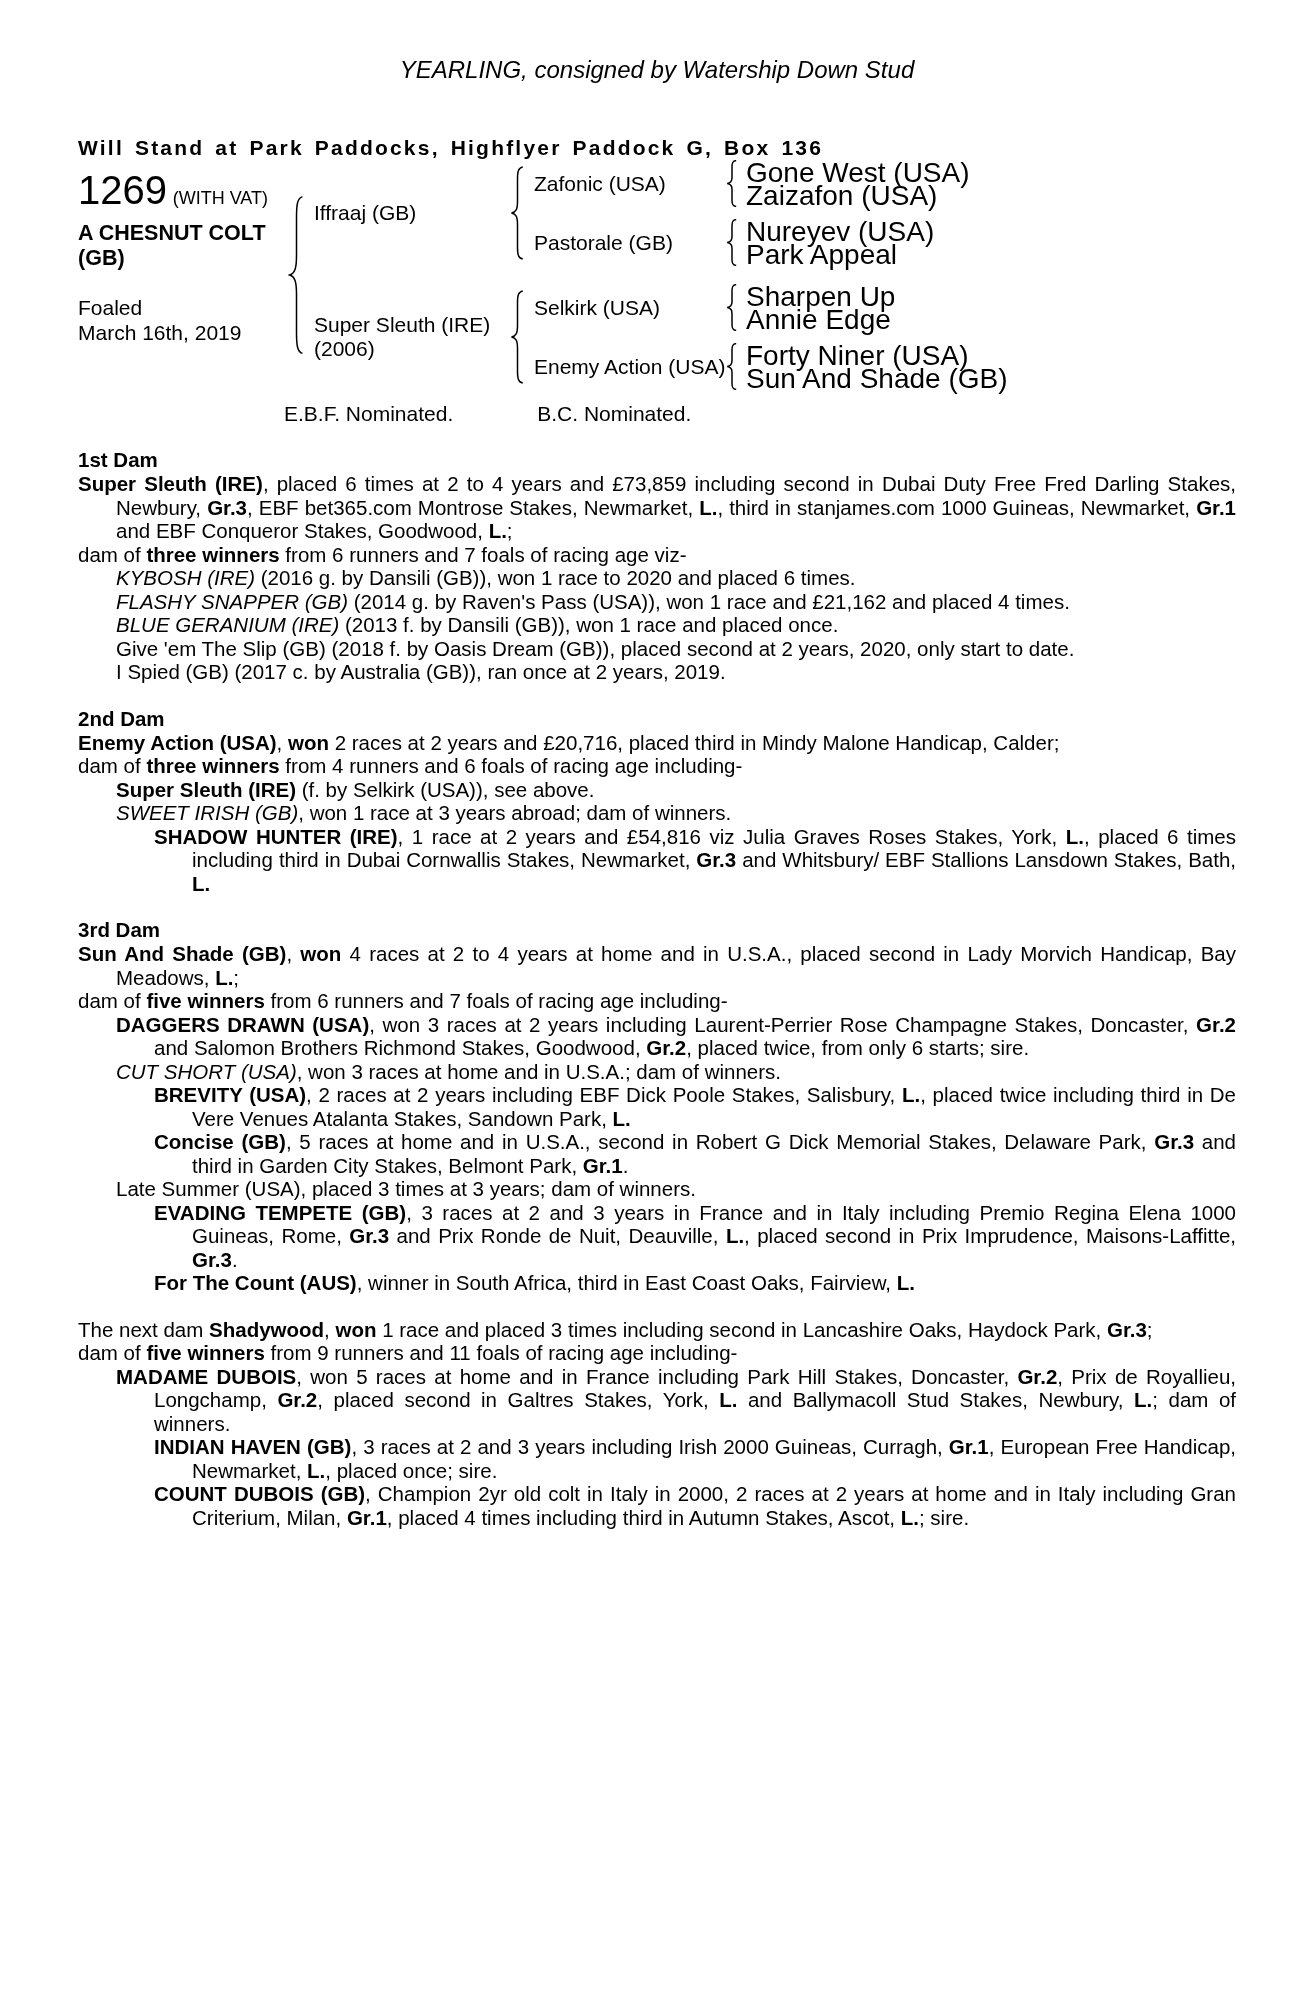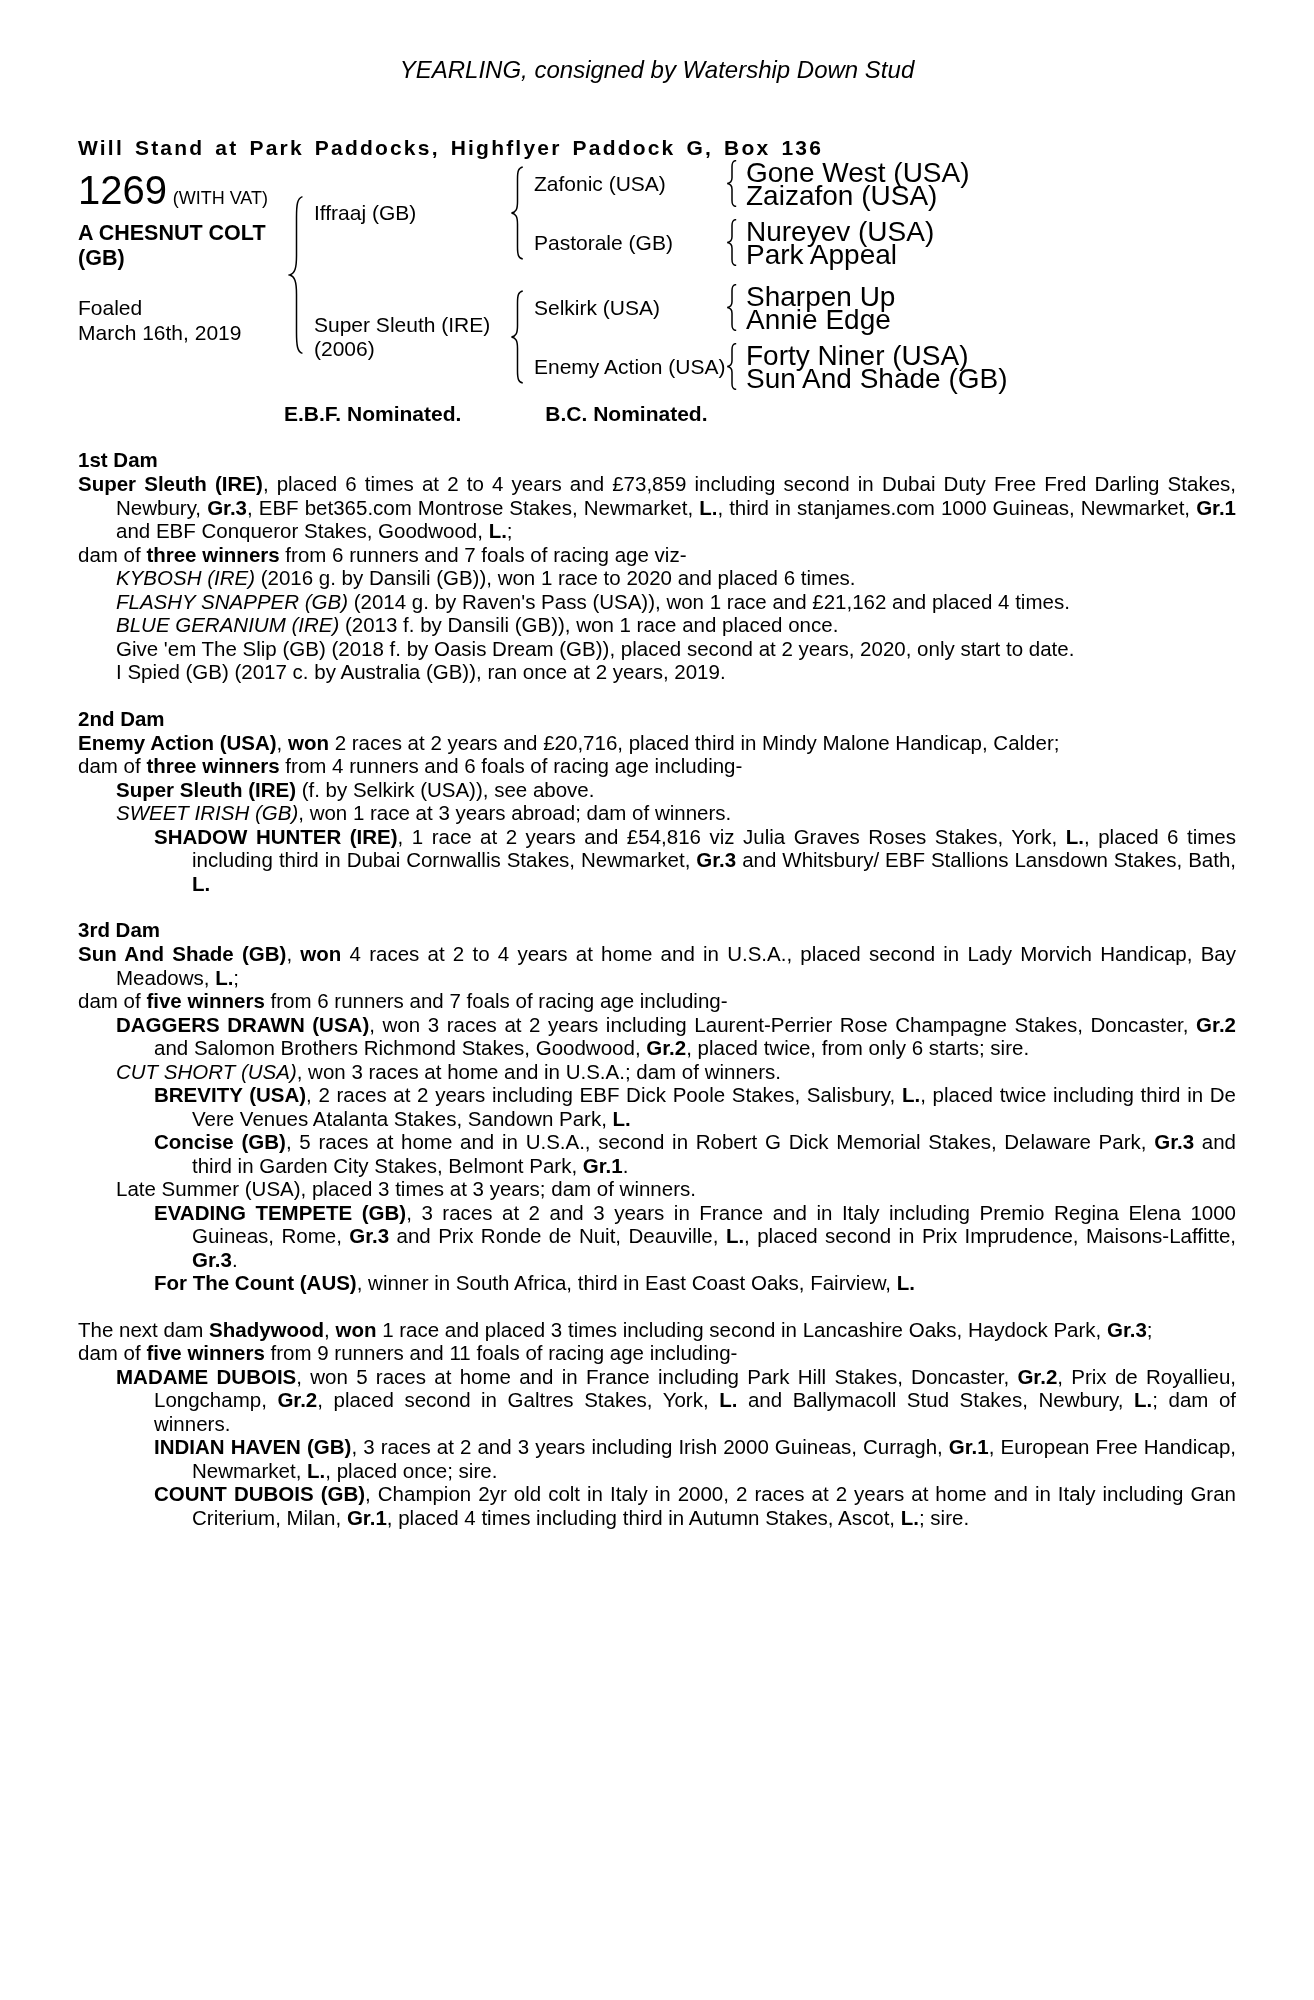--- a/index.html
+++ b/index.html
@@ -41,21 +41,21 @@
   .ggp-col { font-size: 28px; line-height: 23px; }
 
   svg.brace { flex: none; display: block; }
   svg.brace.big   { width: 17px; height: 160px; margin-right: 9px; }
   svg.brace.mid   { width: 15px; height: 94px;  margin-right: 9px; }
   svg.brace.small { width: 12px; height: 47px;  margin-right: 8px; }
 
   .nominations {
     display: flex; gap: 84px;
     margin: 12px 0 22px 206px;
-    font-weight: bold; font-size: 21px;
+    font-weight: normal; font-size: 21px;
   }
 
   
   .sections .sec { margin-top: 23px; }
   .sections .sec:first-child { margin-top: 0; }
   .sec-heading { font-weight: bold; font-size: 20.5px; line-height: 24px; margin: 0; }
   .sections p {
     margin: 0; text-align: justify;
     font-size: 20.5px; line-height: 23.5px;
   }

